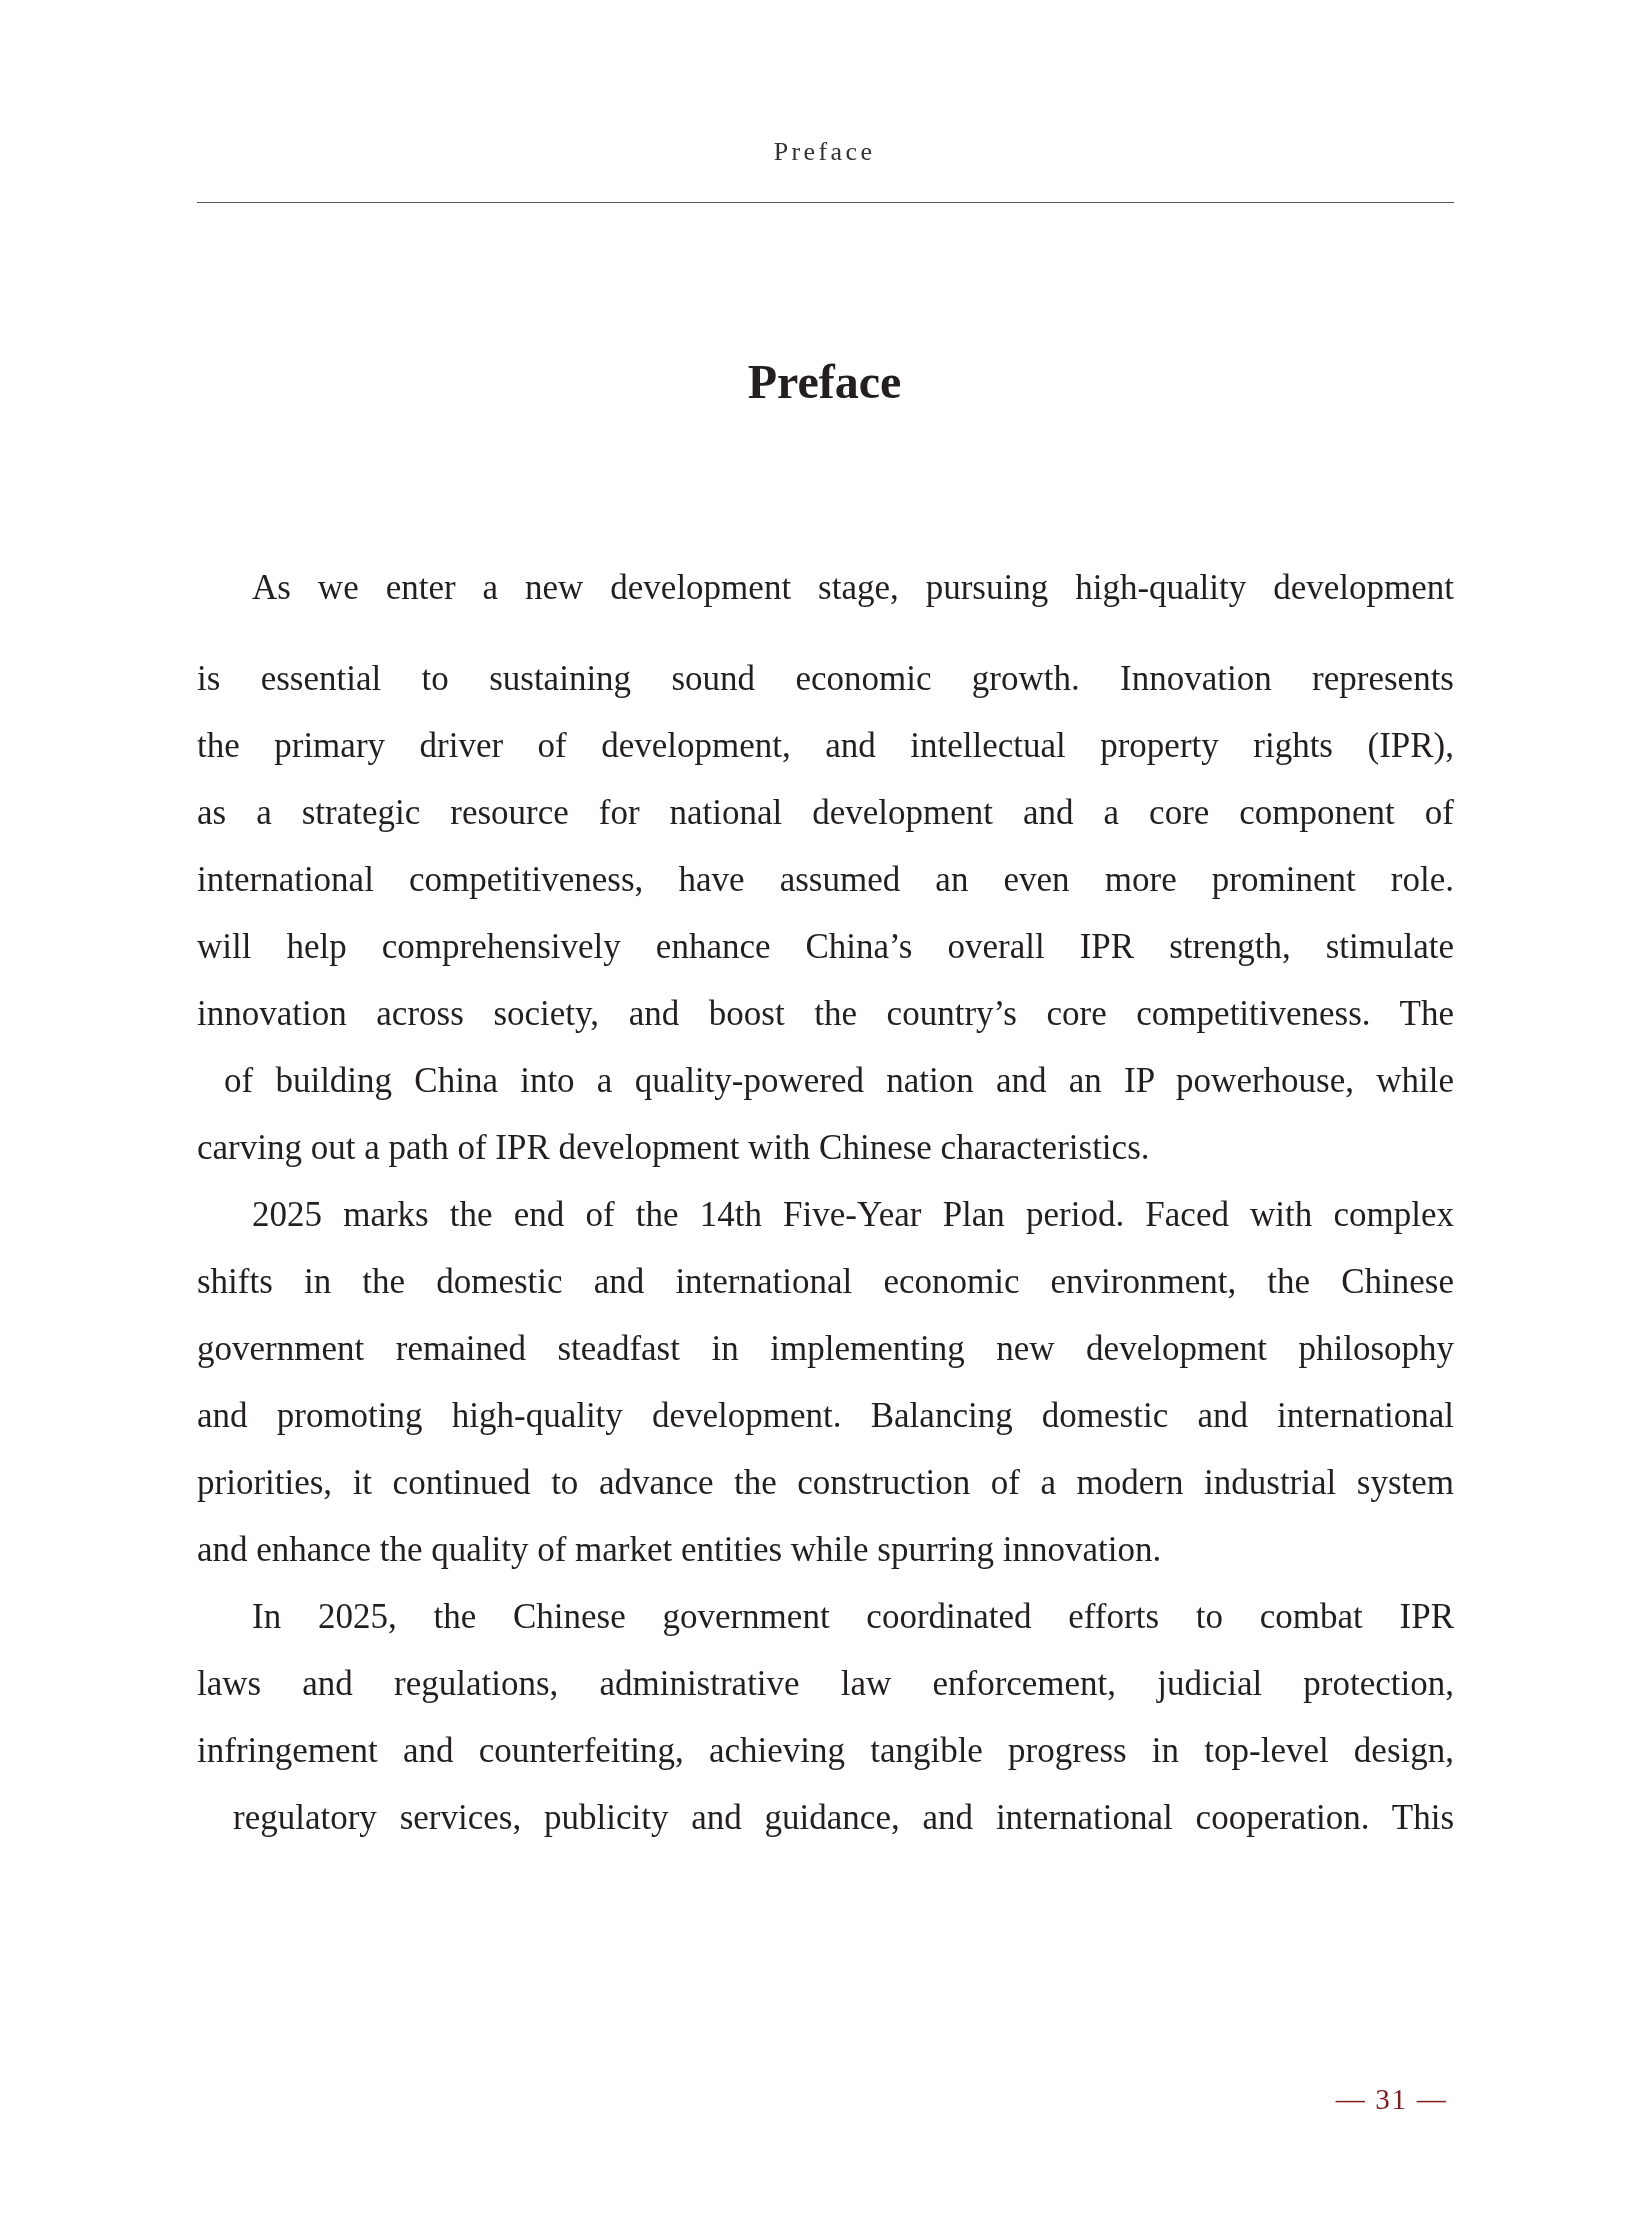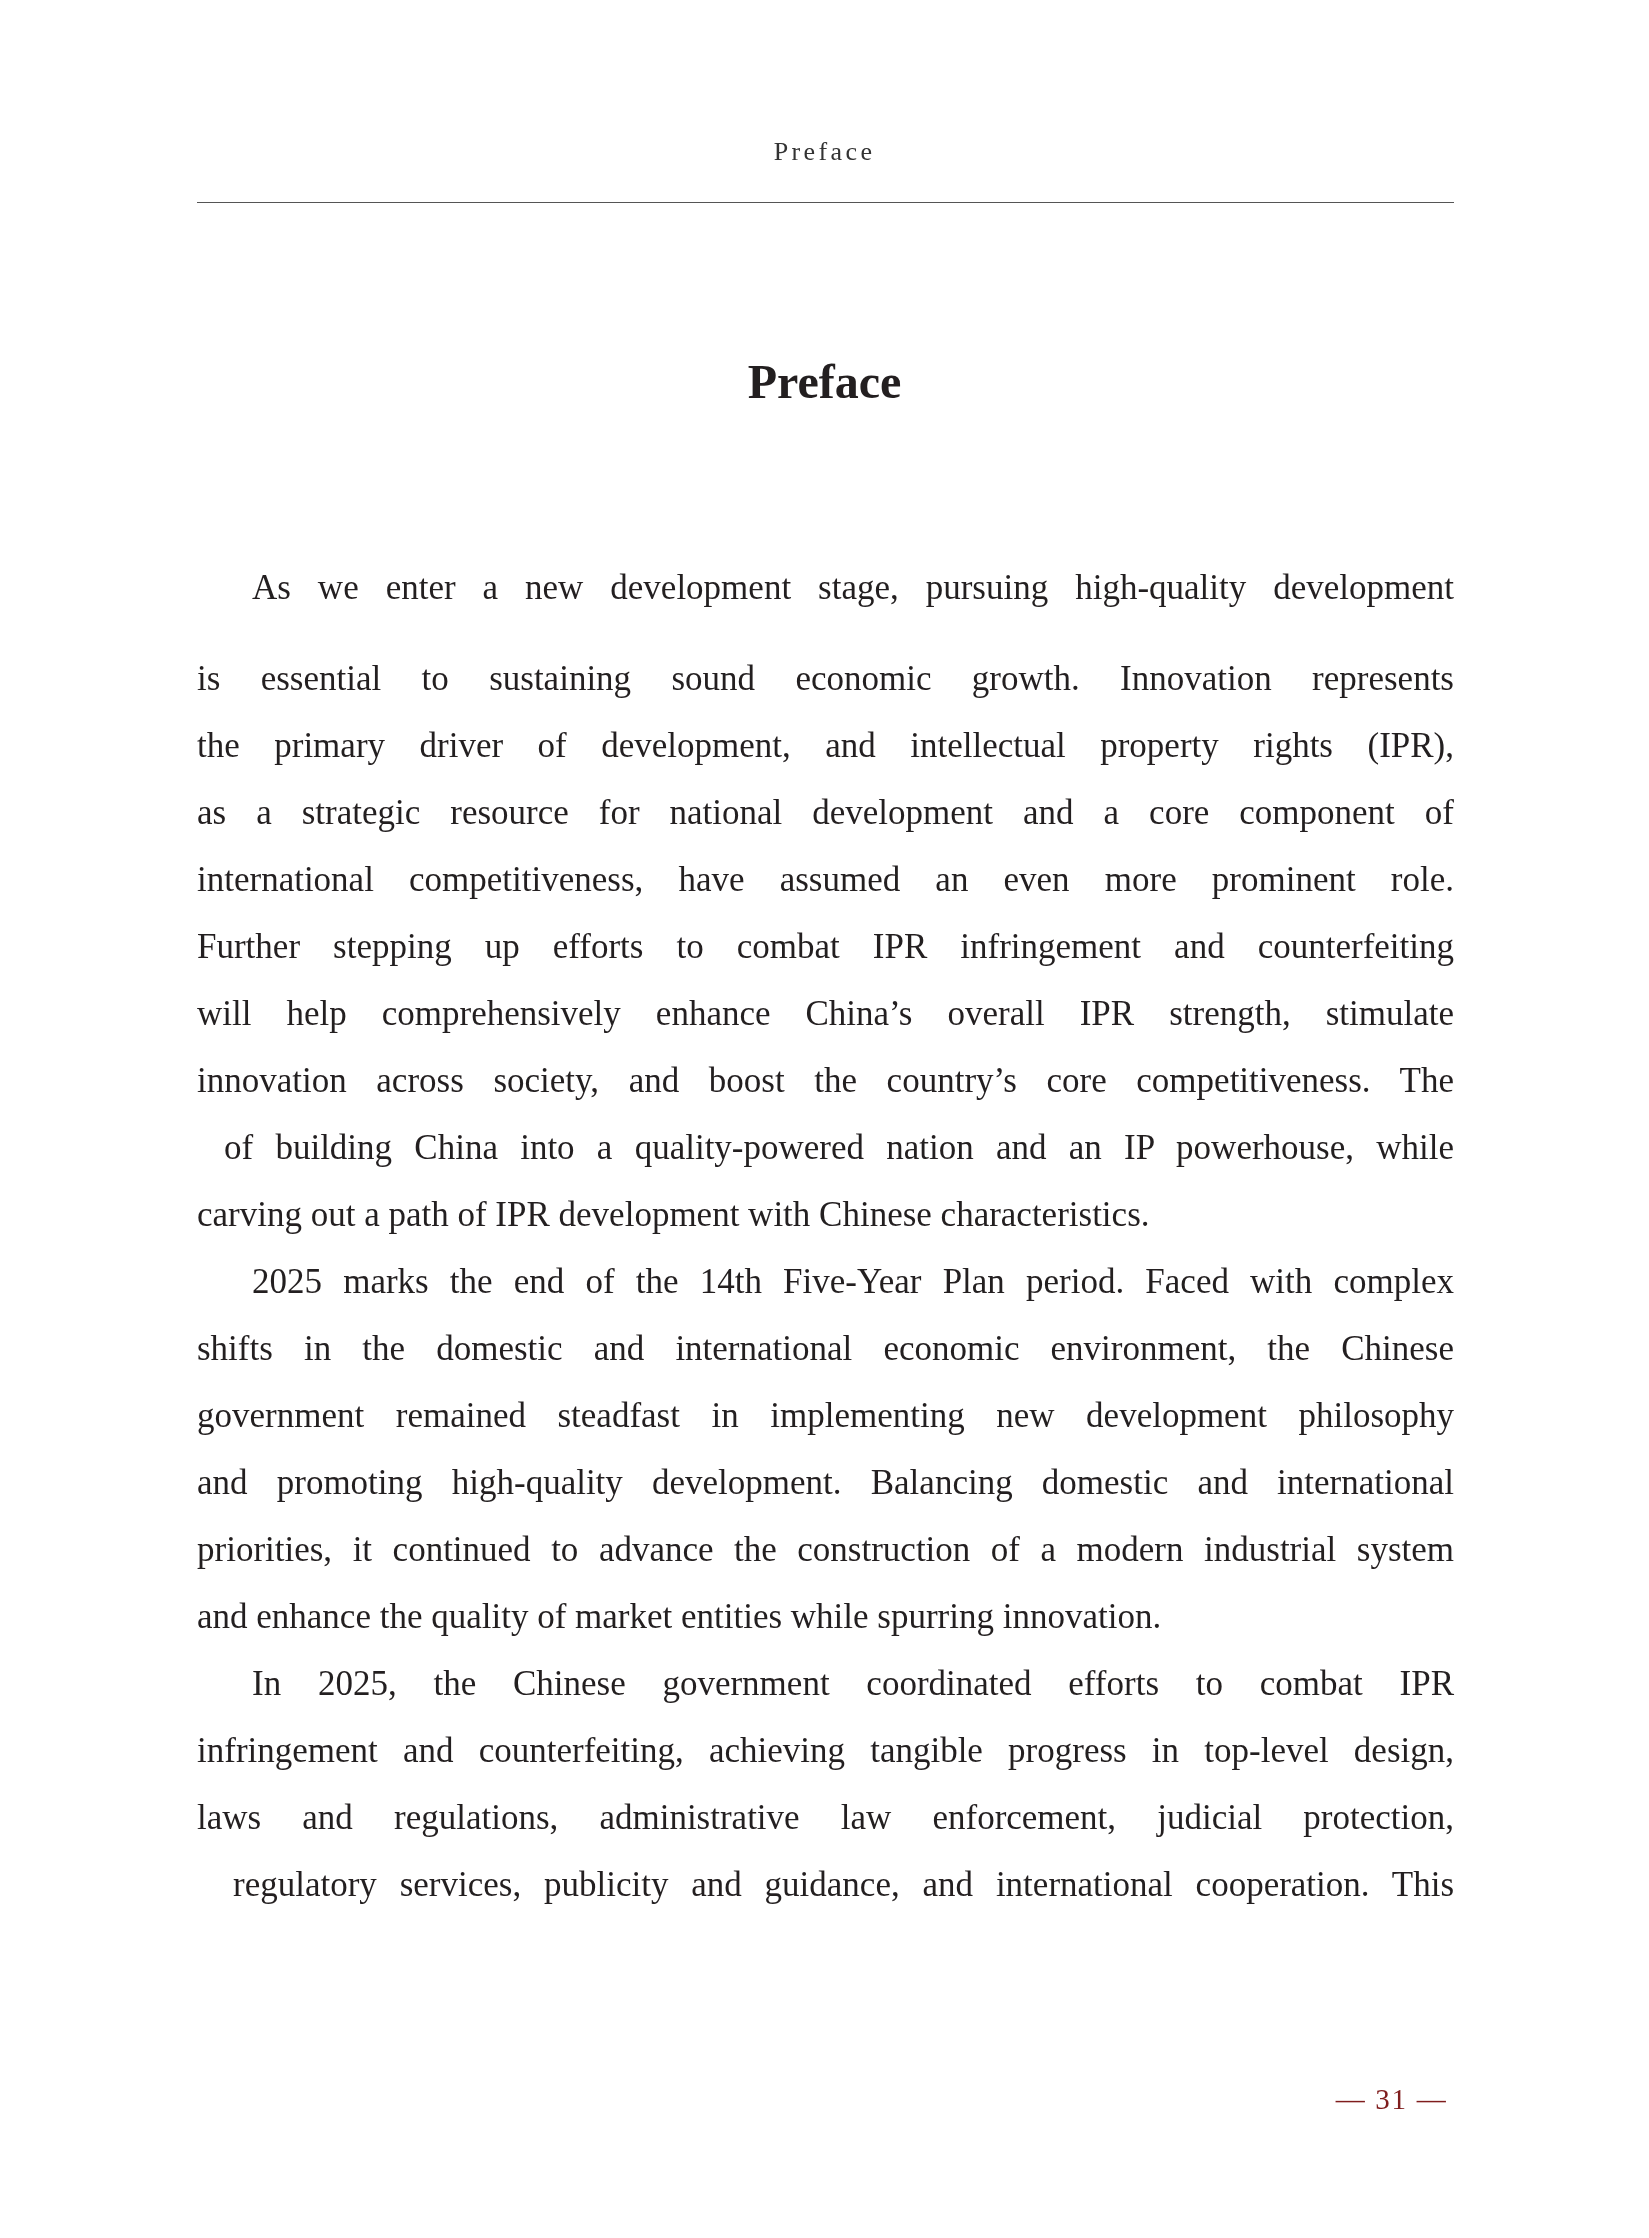--- a/index.html
+++ b/index.html
@@ -27,33 +27,32 @@
 
 <h1 class="title">Preface</h1>
 
 <div class="body-text">
 
   <span class="line indent" style="white-space: normal;">As we enter a new development stage, pursuing high-quality development</span>
   <span class="line" style="white-space: normal; margin-top: 24px;">is essential to sustaining sound economic growth. Innovation represents</span>
   <span class="line" style="white-space: normal;">the primary driver of development, and intellectual property rights (IPR),</span>
   <span class="line" style="white-space: normal;">as a strategic resource for national development and a core component of</span>
   <span class="line" style="white-space: normal;">international competitiveness, have assumed an even more prominent role.</span>
-  <span class="line" style="white-space: normal;">Further stepping up efforts to combat IPR infringement and counterfeiting</span>
   <span class="line" style="white-space: normal;">will help comprehensively enhance China’s overall IPR strength, stimulate</span>
   <span class="line" style="white-space: normal;">innovation across society, and boost the country’s core competitiveness. The</span>
   <span class="line" style="white-space: normal; margin-left: 27px;">of building China into a quality-powered nation and an IP powerhouse, while</span>
   <span class="line last">carving out a path of IPR development with Chinese characteristics.</span>
 
   <span class="line indent" style="white-space: normal;">2025 marks the end of the 14th Five-Year Plan period. Faced with complex</span>
   <span class="line" style="white-space: normal;">shifts in the domestic and international economic environment, the Chinese</span>
   <span class="line" style="white-space: normal;">government remained steadfast in implementing new development philosophy</span>
   <span class="line" style="white-space: normal;">and promoting high-quality development. Balancing domestic and international</span>
   <span class="line" style="white-space: normal;">priorities, it continued to advance the construction of a modern industrial system</span>
   <span class="line last">and enhance the quality of market entities while spurring innovation.</span>
 
   <span class="line indent" style="white-space: normal;">In 2025, the Chinese government coordinated efforts to combat IPR</span>
+  <span class="line" style="white-space: normal;">laws and regulations, administrative law enforcement, judicial protection,</span>
   <span class="line" style="white-space: normal;">infringement and counterfeiting, achieving tangible progress in top-level design,</span>
-  <span class="line" style="white-space: normal;">laws and regulations, administrative law enforcement, judicial protection,</span>
   <span class="line" style="white-space: normal; margin-left: 36px;">regulatory services, publicity and guidance, and international cooperation. This</span>
 </div>
 
 <div class="page-number">— 31 —</div>
 
 
 </body></html>

